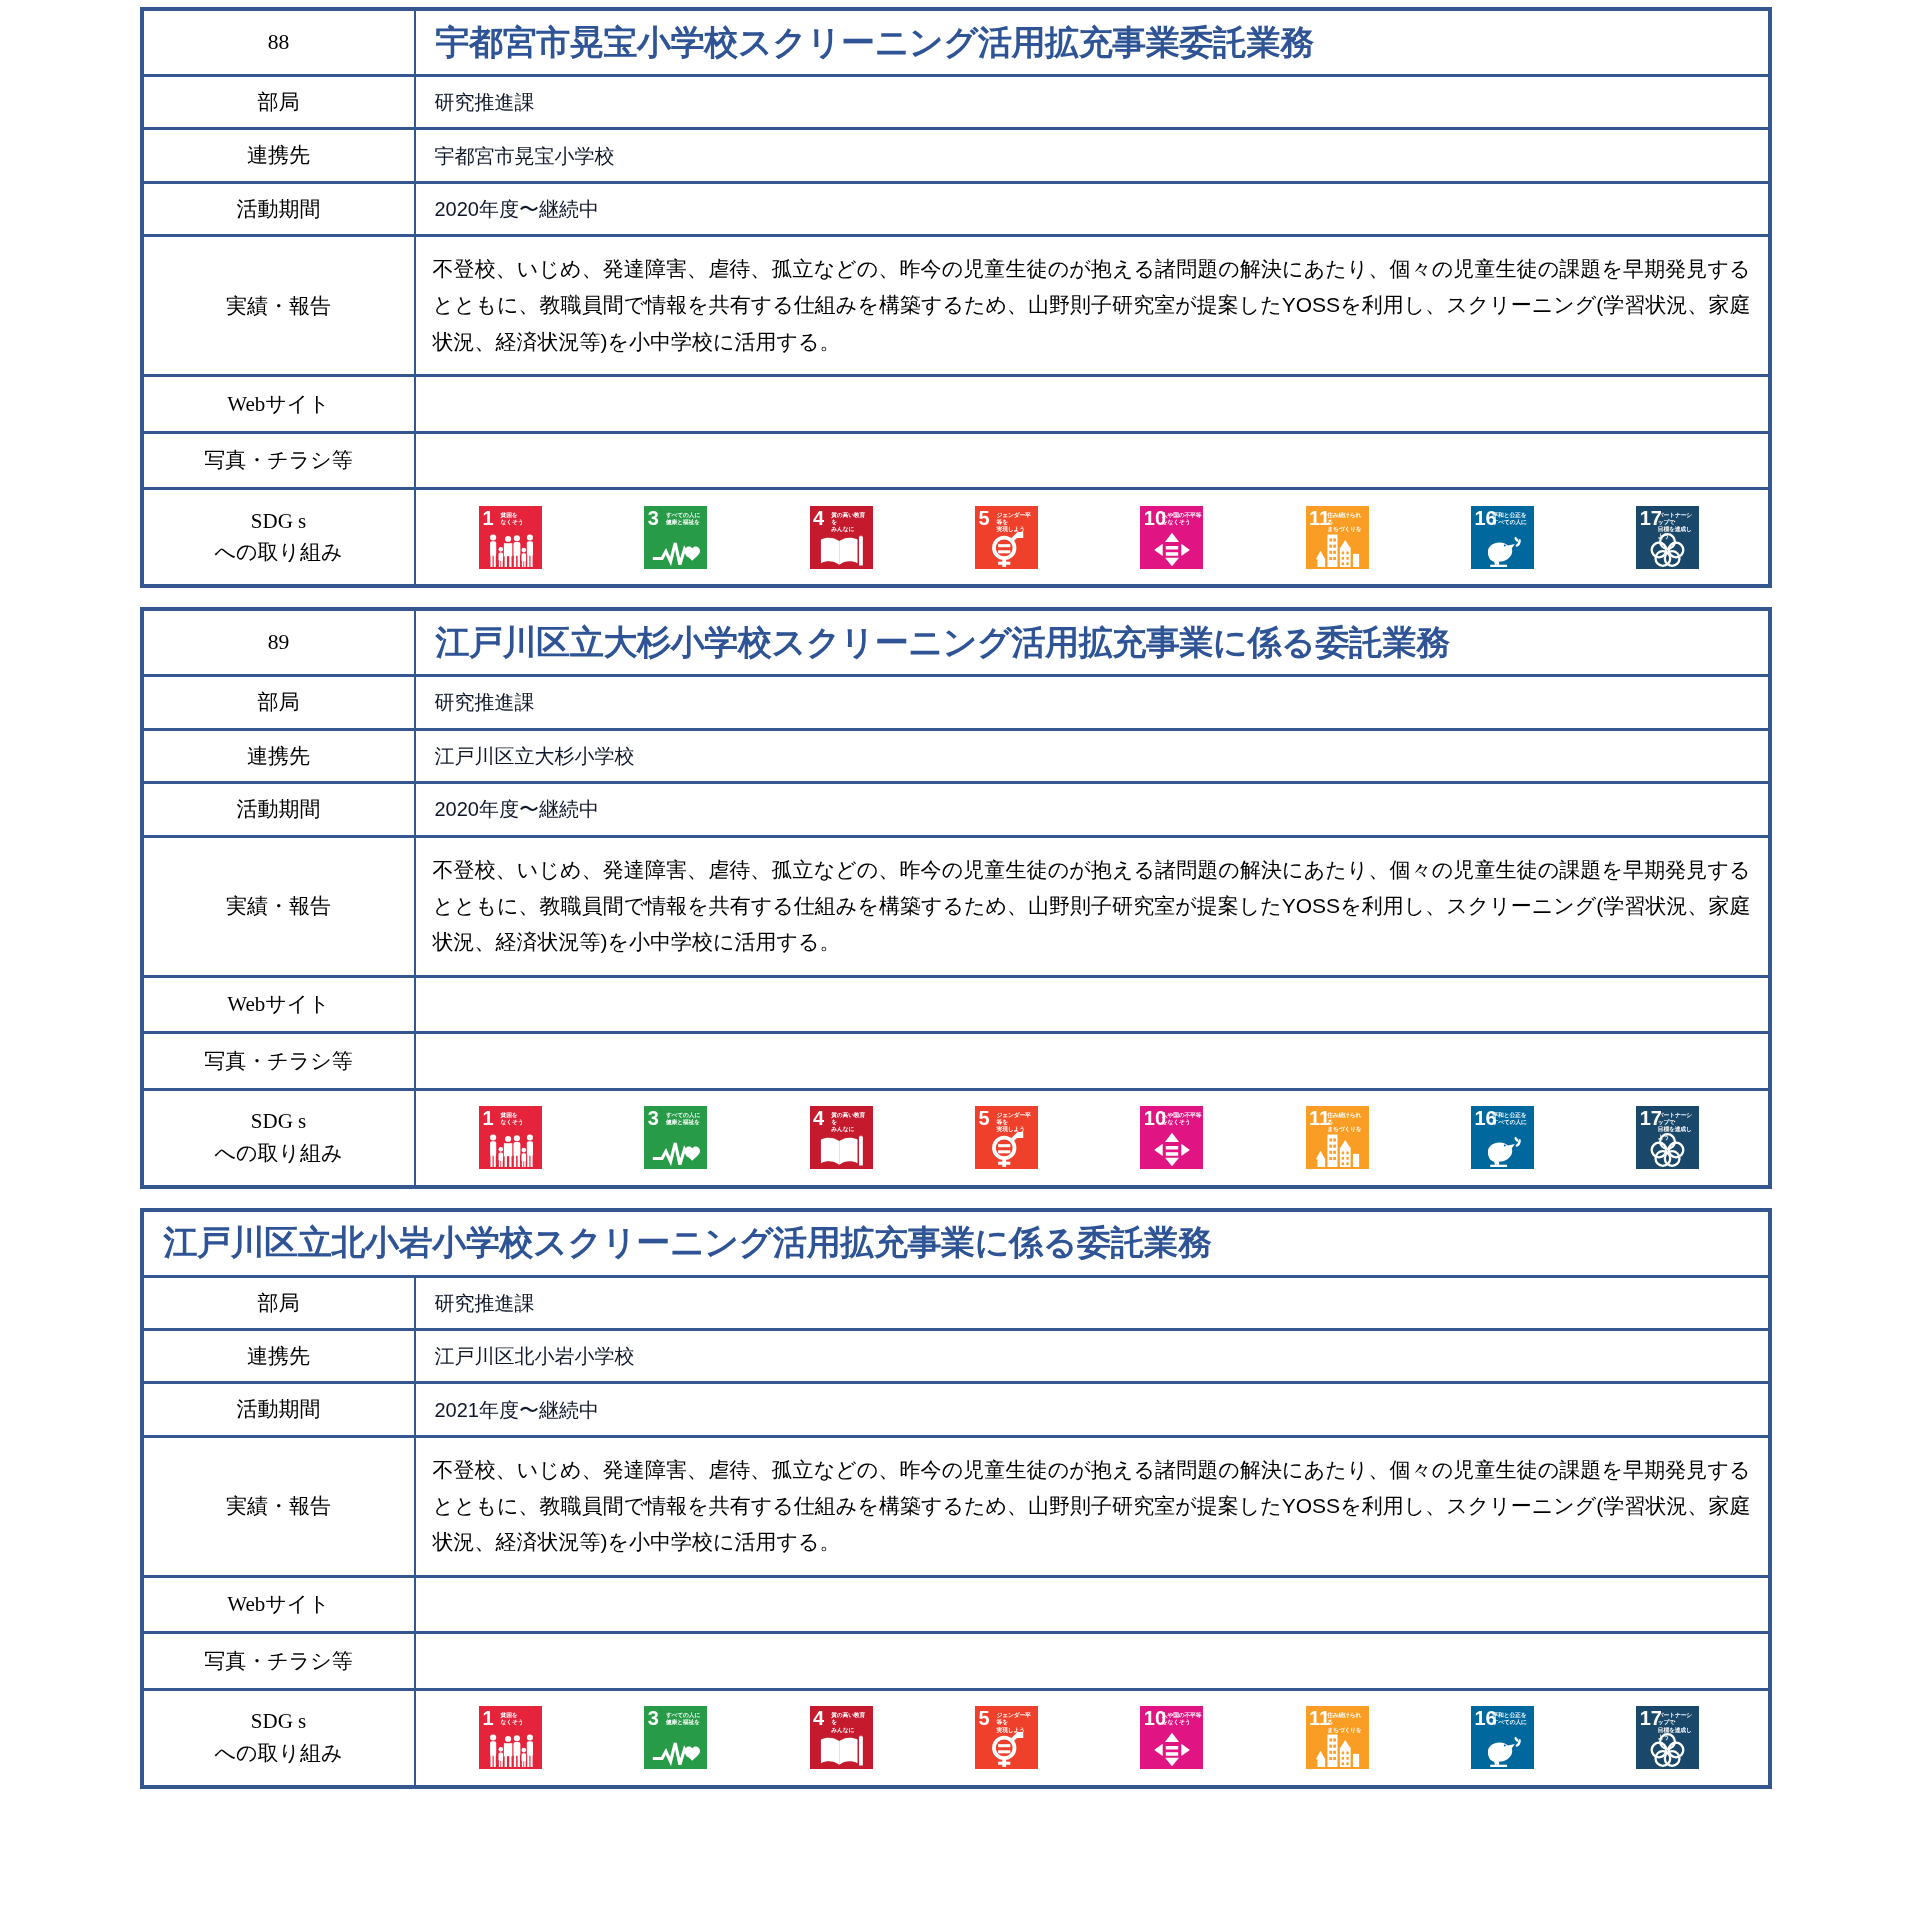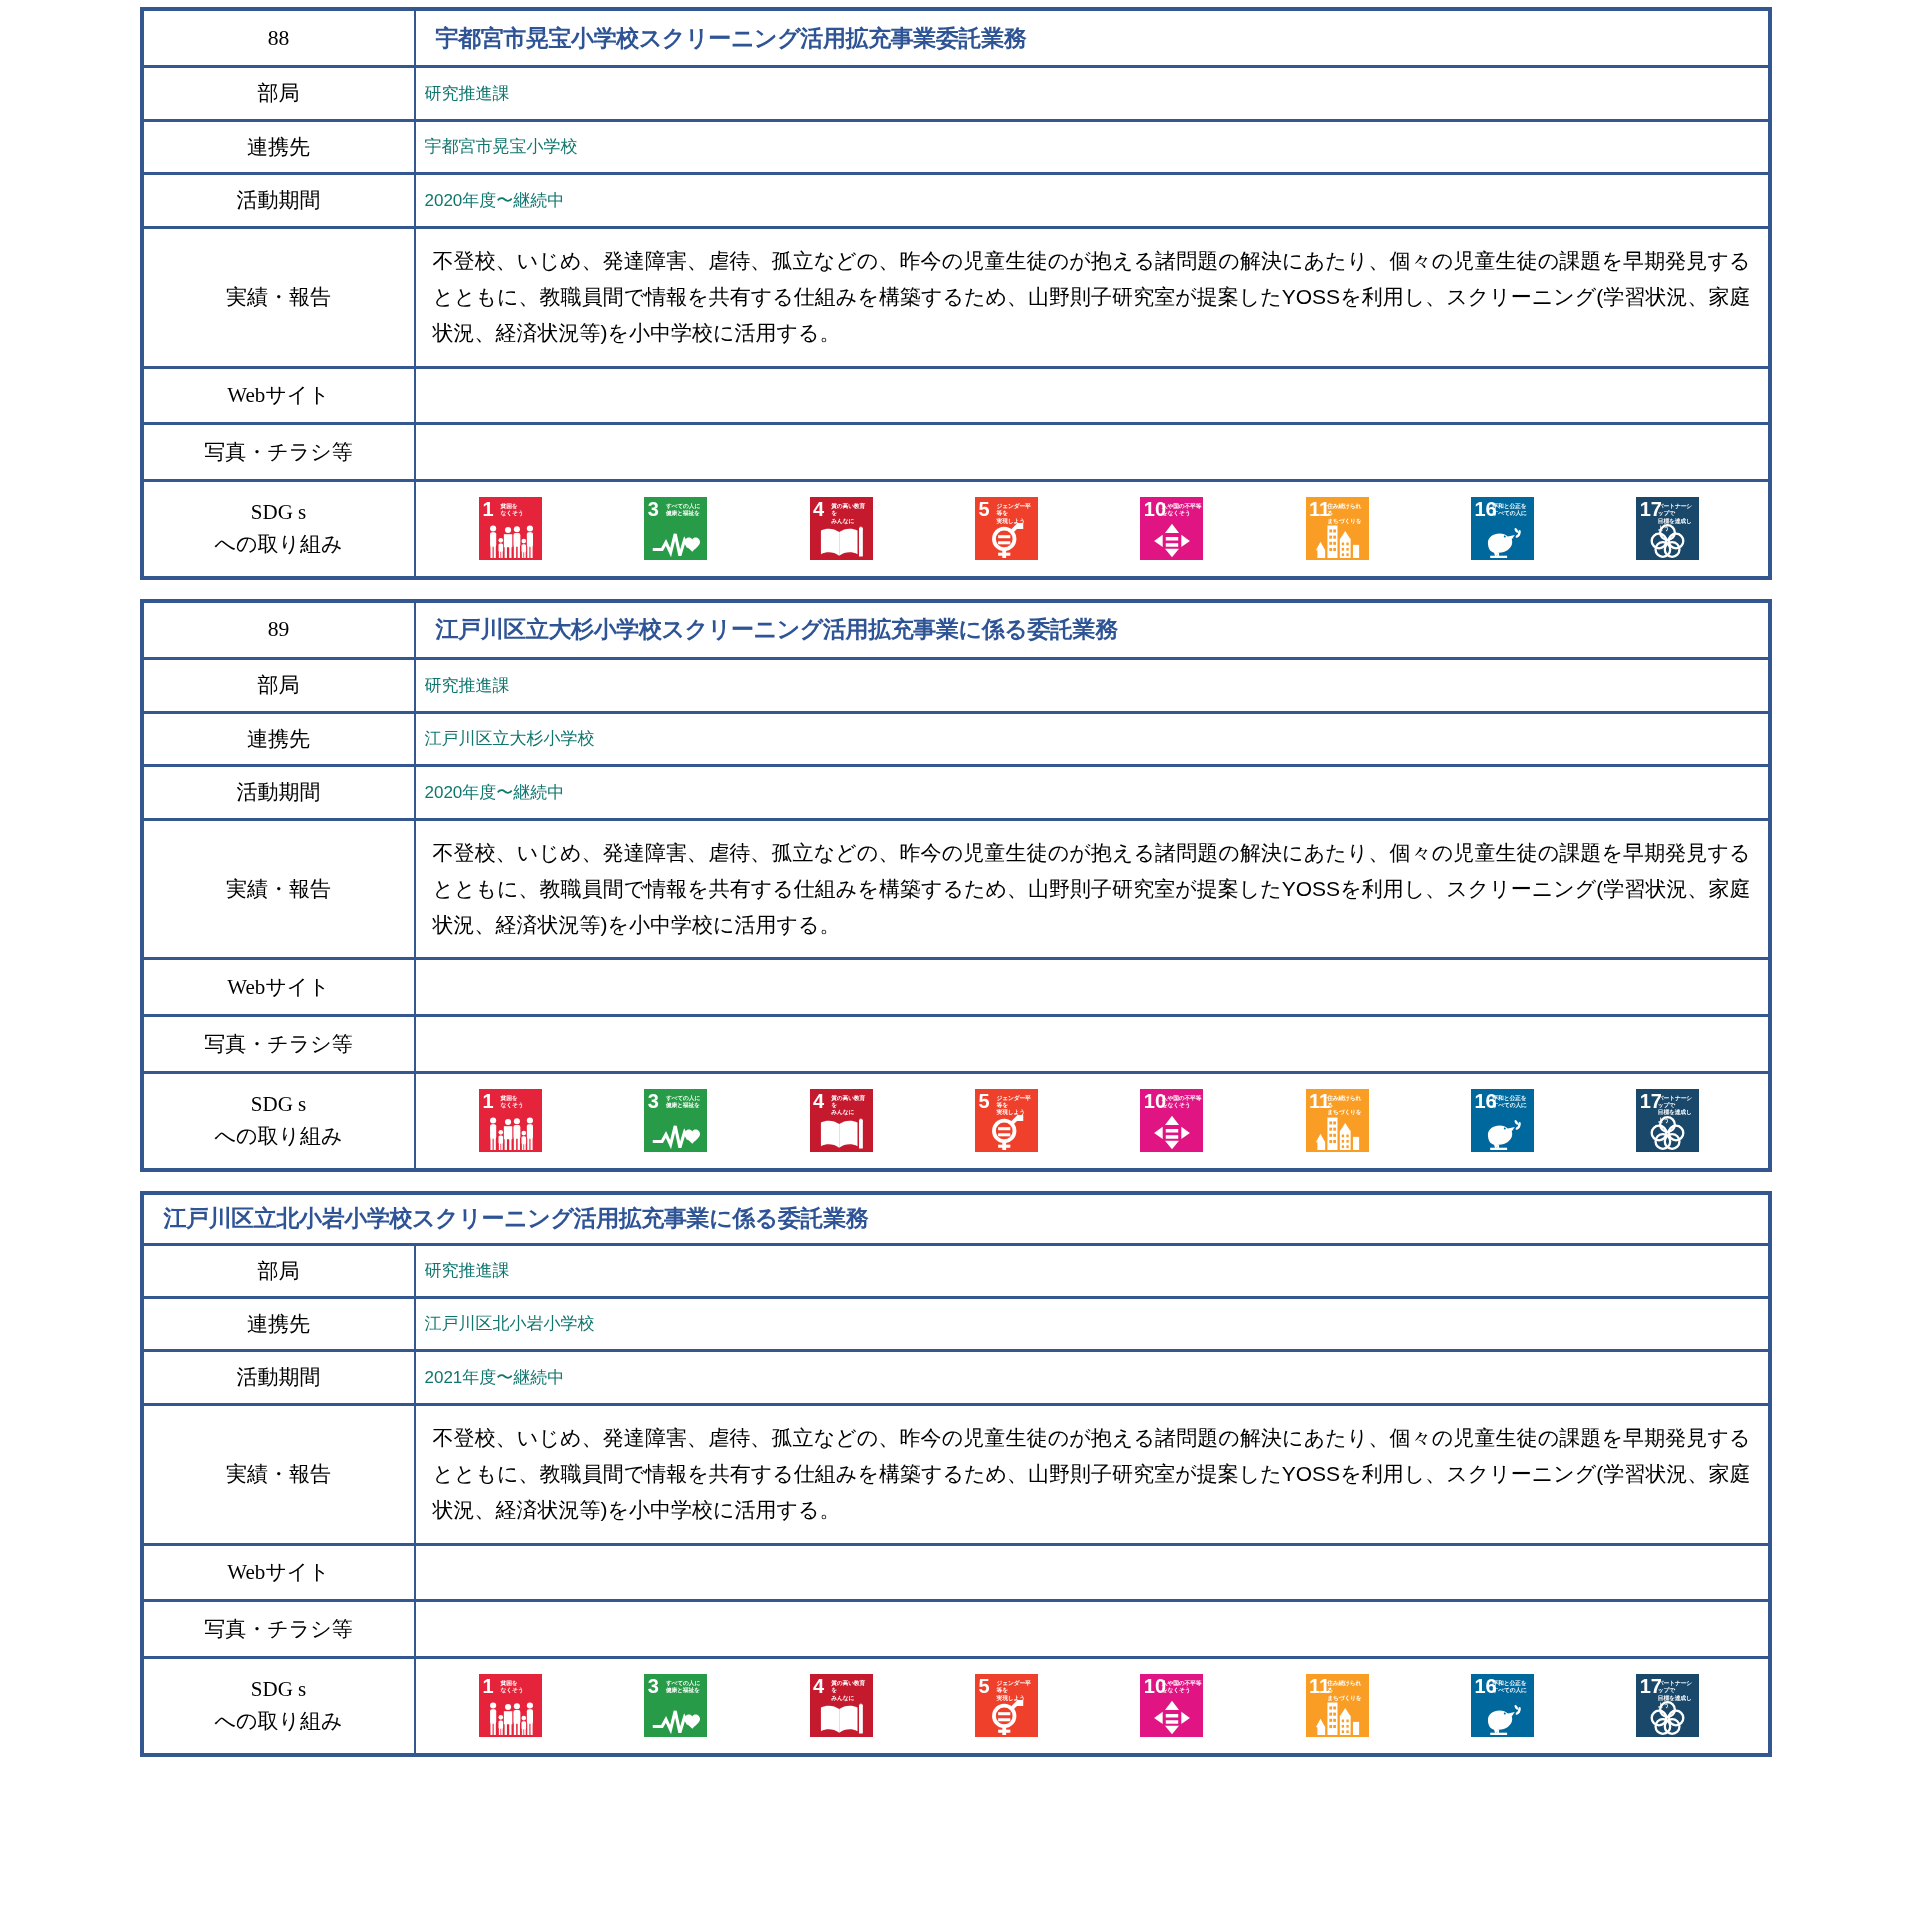--- a/index.html
+++ b/index.html
@@ -56,39 +56,39 @@
     line-height: 1.45;
     color: #000000;
     padding: 10px 2.3px;
     font-family: Liberation Serif, serif;
   }
   .cell-value {
     flex: 1 1 auto;
     box-sizing: border-box;
     display: flex;
     align-items: center;
-    padding: 10px 9px;
-    font-size: 17px;
+    padding: 10px 19px;
+    font-size: 20px;
     line-height: 1.5;
-    color: #0f766e;
+    color: #0f172a;
     min-height: 37px;
   }
 
   
   .row-head .cell-label {
     font-size: 21.6px;
     padding: 11.6px 2.3px;
   }
   .cell-title {
     flex: 1 1 auto;
     box-sizing: border-box;
     display: flex;
     align-items: center;
     padding: 8.5px 20px;
-    font-size: 23px;
+    font-size: 34px;
     font-weight: bold;
     color: #2E5496;
     letter-spacing: -0.4px;
     min-height: 40px;
   }
 
   
   .row-desc .cell-label { font-size: 21px; }
   .cell-desc {
     flex: 1 1 auto;

